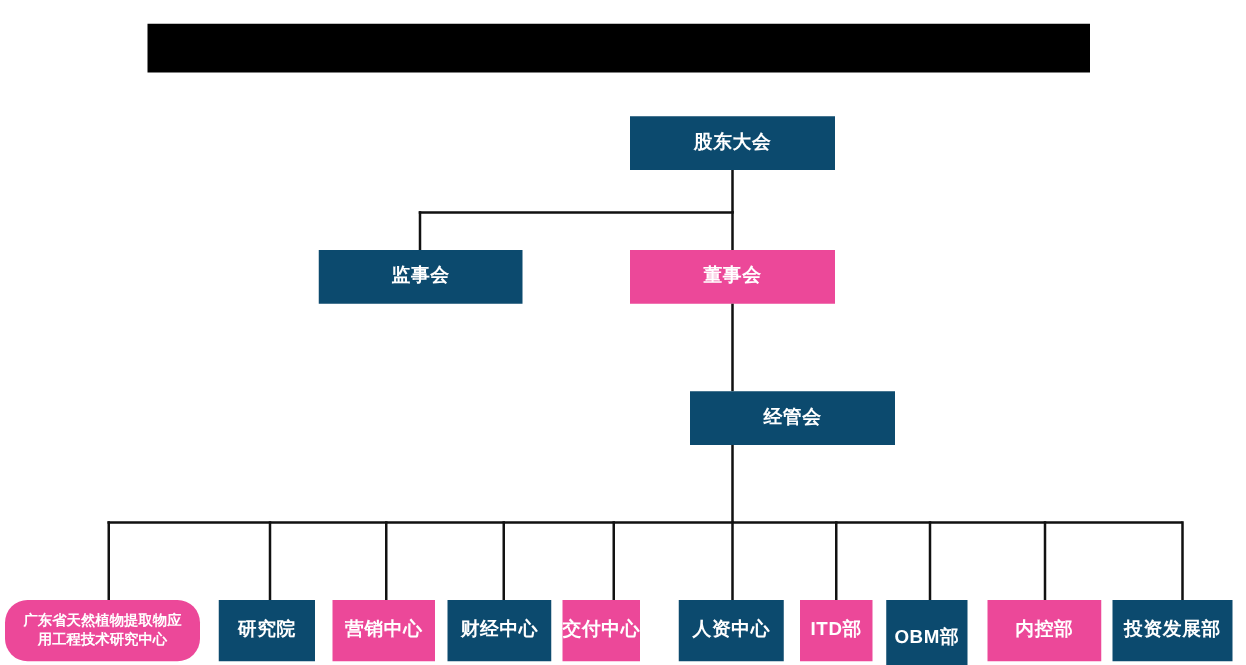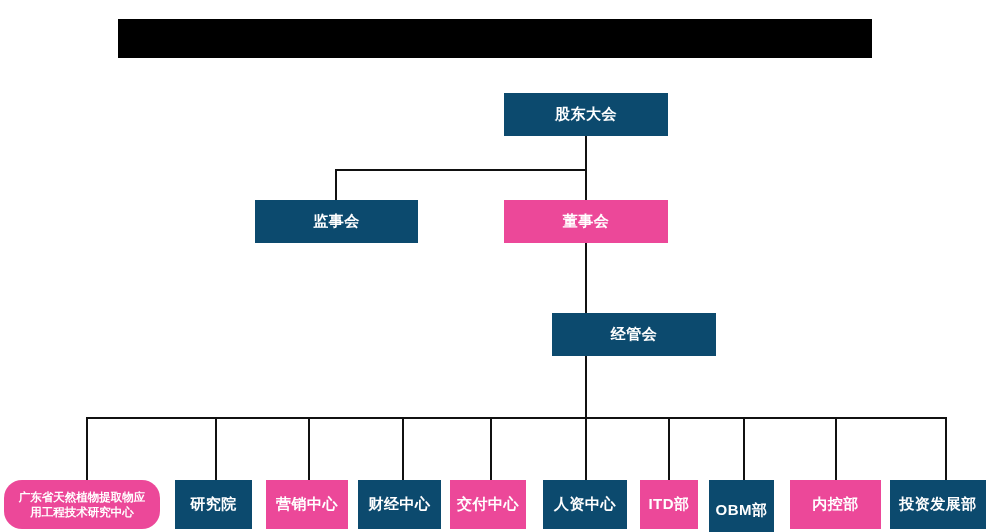--- a/index.html
+++ b/index.html
@@ -118,21 +118,21 @@
   </div>
 
   <div class="node light lvl-leaf" style="left:266px; top:480px; width:82px; height:49px;">
     <span>营销中心</span>
   </div>
 
   <div class="node dark lvl-leaf" style="left:358px; top:480px; width:83px; height:49px;font-family:Liberation Serif, serif;">
     <span>财经中心</span>
   </div>
 
-  <div class="node light lvl-leaf" style="left:450px; top:480px; width:76px; height:49px;">
+  <div class="node light lvl-leaf" style="left:450px; top:480px; width:62px; height:49px;justify-content:flex-end;">
     <span>交付中心</span>
   </div>
 
   <div class="node dark lvl-leaf" style="left:543px; top:480px; width:84px; height:49px;">
     <span>人资中心</span>
   </div>
 
   <div class="node light lvl-leaf" style="left:640px; top:480px; width:58px; height:49px;">
     <span>ITD部</span>
   </div>

